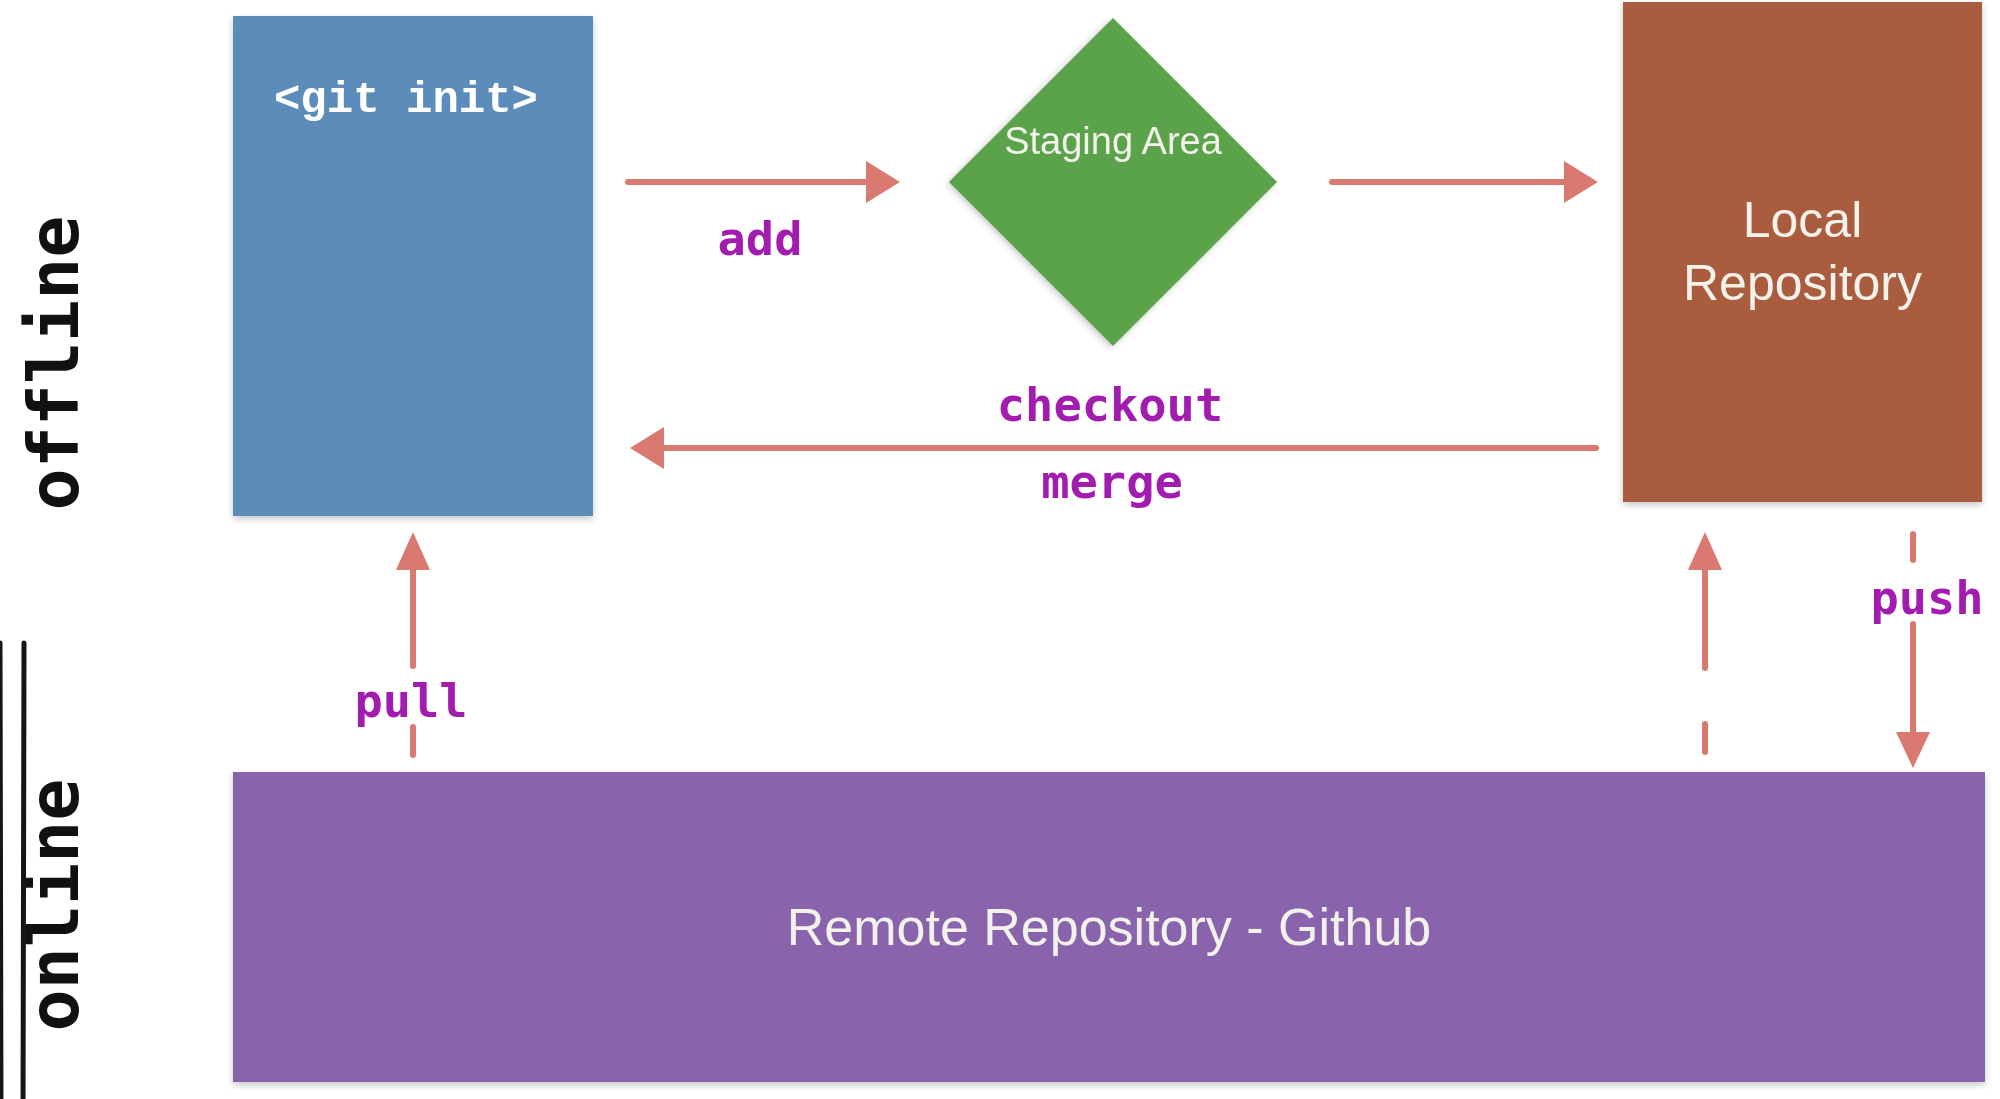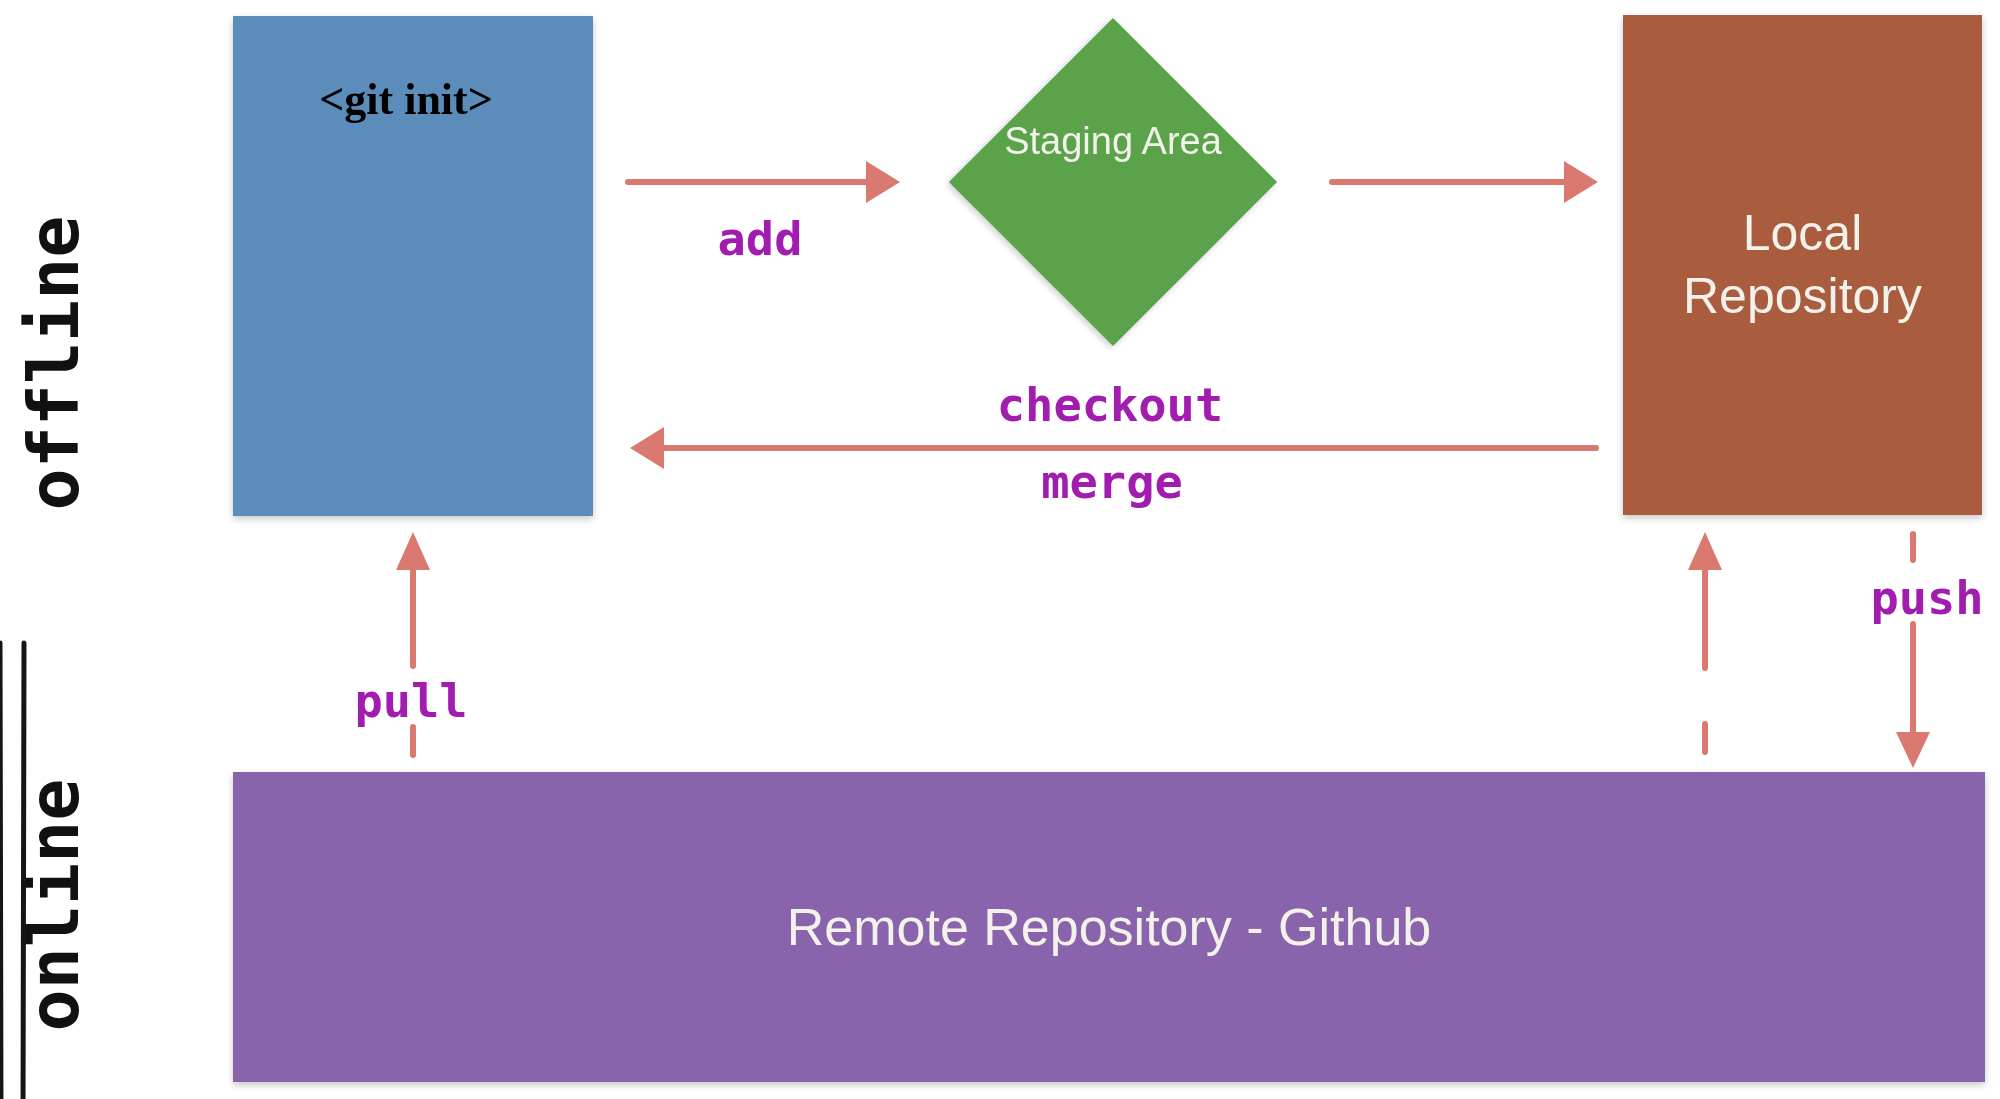--- a/index.html
+++ b/index.html
@@ -27,33 +27,33 @@
   .node{
     position:absolute;
     display:flex;align-items:center;justify-content:center;
     color:#f2f1ea;
     font-weight:300;
     text-align:center;
     box-shadow:0 3px 7px rgba(0,0,0,.22);
   }
   .node .node-label{line-height:1.27;}
   .node.wd{left:233px;top:16px;width:360px;height:500px;font-size:50px;}
-  .node.lr{left:1623px;top:15px;width:359px;height:500px;font-size:50px;}
+  .node.lr{left:1623px;top:2px;width:359px;height:500px;font-size:50px;}
   .node.rr{left:233px;top:772px;width:1752px;height:310px;font-size:52px;}
   .node.wd .node-label, .node.lr .node-label{max-width:320px;}
 
   .git-init{
     position:absolute;
     top:60px;left:0;right:14px;
     text-align:center;
-    font-family:Liberation Serif, serif;
+    font-family:Liberation Mono, monospace;
     font-weight:bold;
     font-size:44px;
     line-height:48px;
-    color:#000000;
+    color:#ffffff;
   }
 
   
   .diamond-wrap{position:absolute;left:0;top:0;}
   .diamond{
     position:absolute;
     left:997px;top:66px;
     width:232px;height:232px;
     transform:rotate(45deg);
     box-shadow:0 3px 7px rgba(0,0,0,.2);

